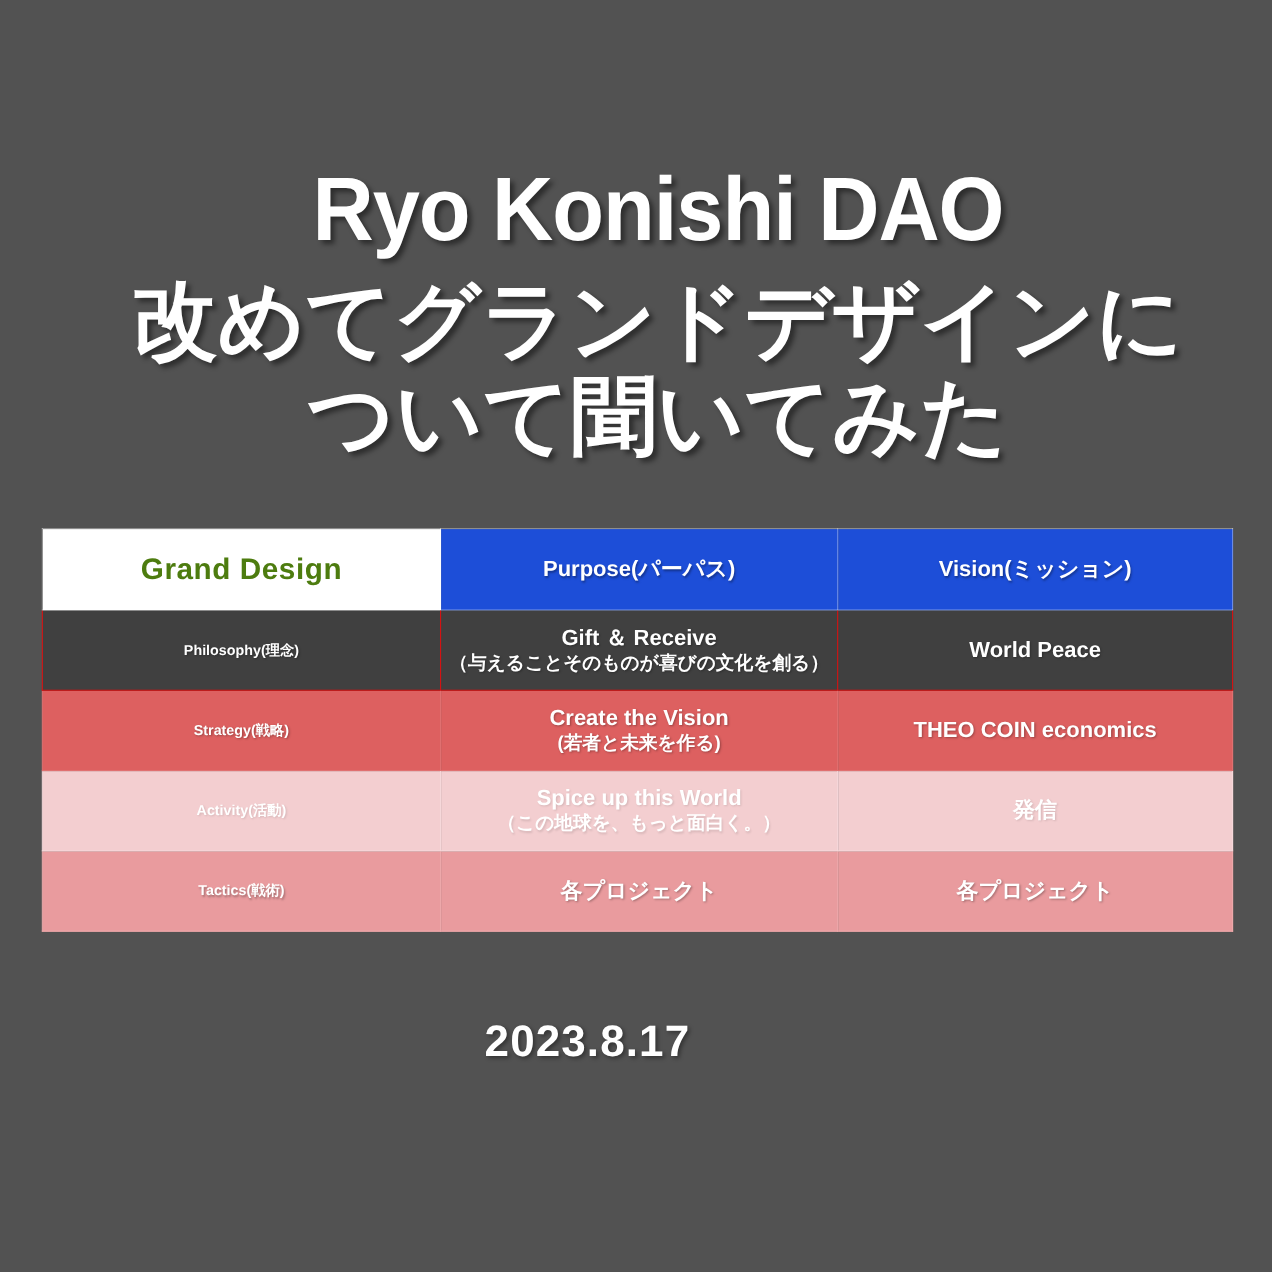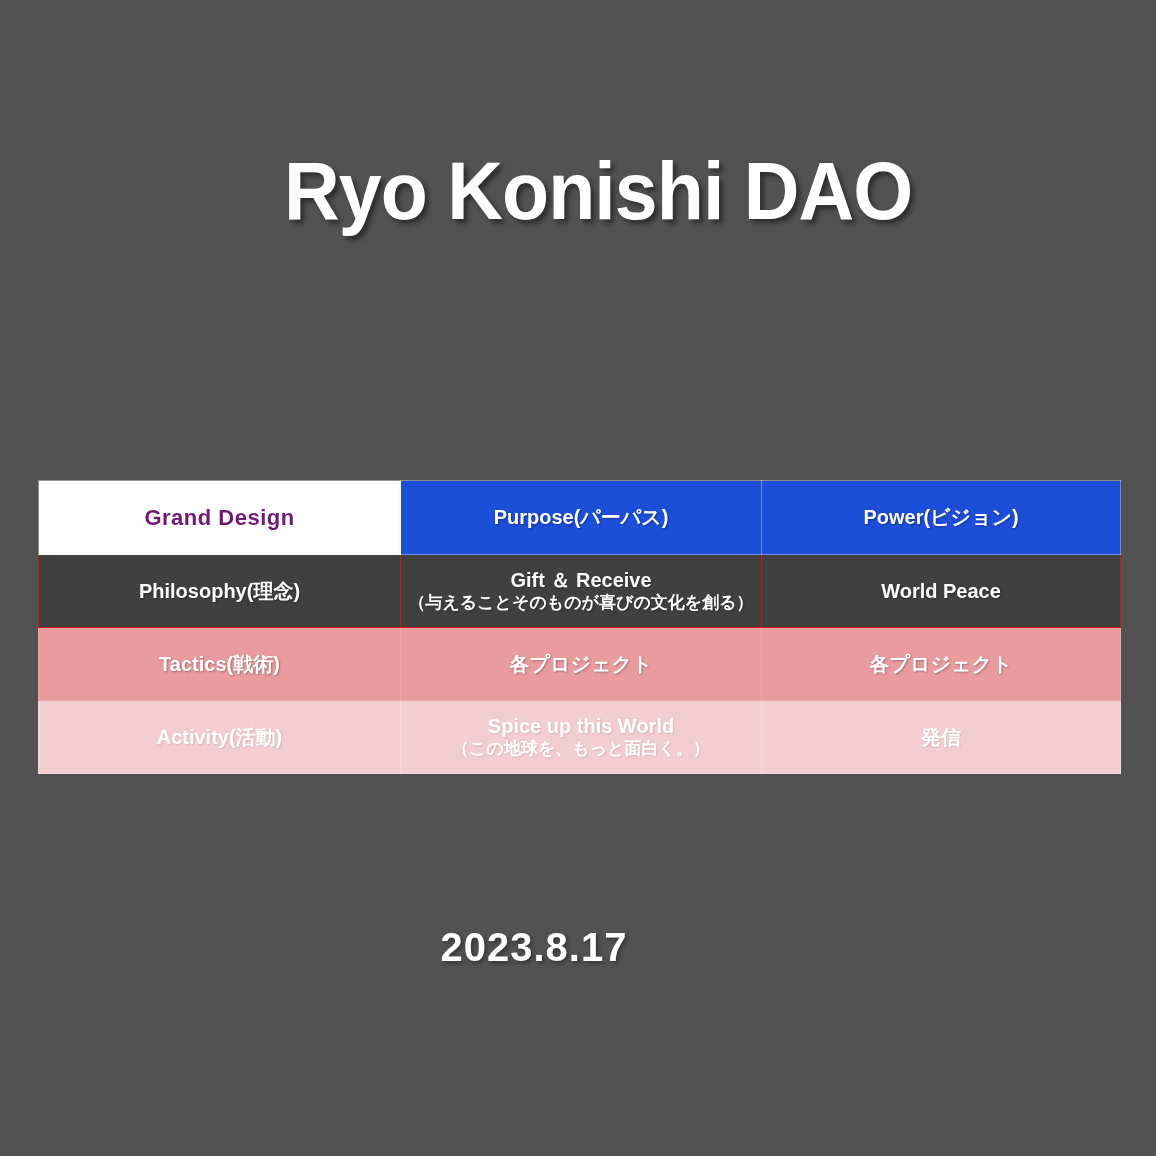--- a/index.html
+++ b/index.html
@@ -71,43 +71,43 @@
     border: 1px solid rgba(255,255,255,0.35);
   }
   .col-label { width: 362px; }
   .col-purpose { width: 361px; }
   .col-vision { width: 359px; }
 
   
   .hdr-row td { height: 73px; }
   .cell-grand {
     background: #ffffff;
-    color: #701a75;
-    font-size: 22px;
+    color: #4d7c0f;
+    font-size: 27px;
     font-weight: 700;
     letter-spacing: 0.5px;
     border: 1px solid #bdbdbd;
   }
   .cell-hdr {
     background: #1d4ed8;
     color: #ffffff;
     font-size: 20px;
     font-weight: 700;
     border: 1px solid #6f6f6f;
     text-shadow: 1px 1px 2px rgba(0,0,0,0.35);
   }
 
   
   .body-row td {
     height: 72px;
     color: #ffffff;
     font-weight: 700;
     text-shadow: 1px 1px 2px rgba(0,0,0,0.30);
   }
-  .label-cell { font-size: 20px; }
+  .label-cell { font-size: 13px; }
   .value-cell { font-size: 20px; line-height: 1.22; }
   .value-cell .en { display: block; }
   .value-cell .jp { display: block; font-size: 17px; }
 
   .row-1 td { background: #404040; border-color: #d41212; }
   .row-2 td { background: #fb0000; border-color: #ff1a1a; }
   .row-3 td { background: #dd6060; border-color: #e07070; }
   .row-4 td { background: #e99b9e; border-color: #eda8aa; }
   .row-5 td { background: #f3ced0; border-color: #f6d8da; }
 
@@ -125,64 +125,78 @@
     font-weight: 700;
     letter-spacing: 1px;
     text-shadow: 2px 2px 4px rgba(0,0,0,0.40);
   }
 </style>
 </head>
 <body>
 
 <div class="title-block">
   <div class="main-title">Ryo Konishi DAO</div>
+  <div class="sub-title">
+    <span class="line">改めてグランドデザインに</span>
+    <span class="line">ついて聞いてみた</span>
+  </div>
 </div>
 
 <table class="grand-table">
   <colgroup>
     <col class="col-label">
     <col class="col-purpose">
     <col class="col-vision">
   </colgroup>
   <tbody>
     <tr class="hdr-row">
       <td class="cell-grand">Grand Design</td>
       <td class="cell-hdr">Purpose(パーパス)</td>
-      <td class="cell-hdr">Power(ビジョン)</td>
+      <td class="cell-hdr">Vision(ミッション)</td>
     </tr>
 
     <tr class="body-row row-1">
       <td class="label-cell">Philosophy(理念)</td>
       <td class="value-cell">
         <span class="en">Gift ＆ Receive</span>
         <span class="jp">（与えることそのものが喜びの文化を創る）</span>
       </td>
       <td class="value-cell">
         <span class="en">World Peace</span>
       </td>
     </tr>
 
 
+    <tr class="body-row row-3">
+      <td class="label-cell">Strategy(戦略)</td>
+      <td class="value-cell">
+        <span class="en">Create the Vision</span>
+        <span class="jp">(若者と未来を作る)</span>
+      </td>
+      <td class="value-cell">
+        <span class="en">THEO COIN economics</span>
+      </td>
+    </tr>
+
+    <tr class="body-row row-5">
+      <td class="label-cell">Activity(活動)</td>
+      <td class="value-cell">
+        <span class="en">Spice up this World</span>
+        <span class="jp">（この地球を、もっと面白く。）</span>
+      </td>
+      <td class="value-cell">
+        <span class="en">発信</span>
+      </td>
+    </tr>
 
     <tr class="body-row row-4">
       <td class="label-cell">Tactics(戦術)</td>
       <td class="value-cell">
         <span class="en">各プロジェクト</span>
       </td>
       <td class="value-cell">
         <span class="en">各プロジェクト</span>
       </td>
     </tr>
-
-    <tr class="body-row row-5">
-      <td class="label-cell">Activity(活動)</td>
-      <td class="value-cell">
-        <span class="en">Spice up this World</span>
-        <span class="jp">（この地球を、もっと面白く。）</span>
-      </td>
-      <td class="value-cell">
-        <span class="en">発信</span>
-      </td>
-    </tr>
   </tbody>
 </table>
 
 <div class="date-line">2023.8.17</div>
 
 </body></html>

